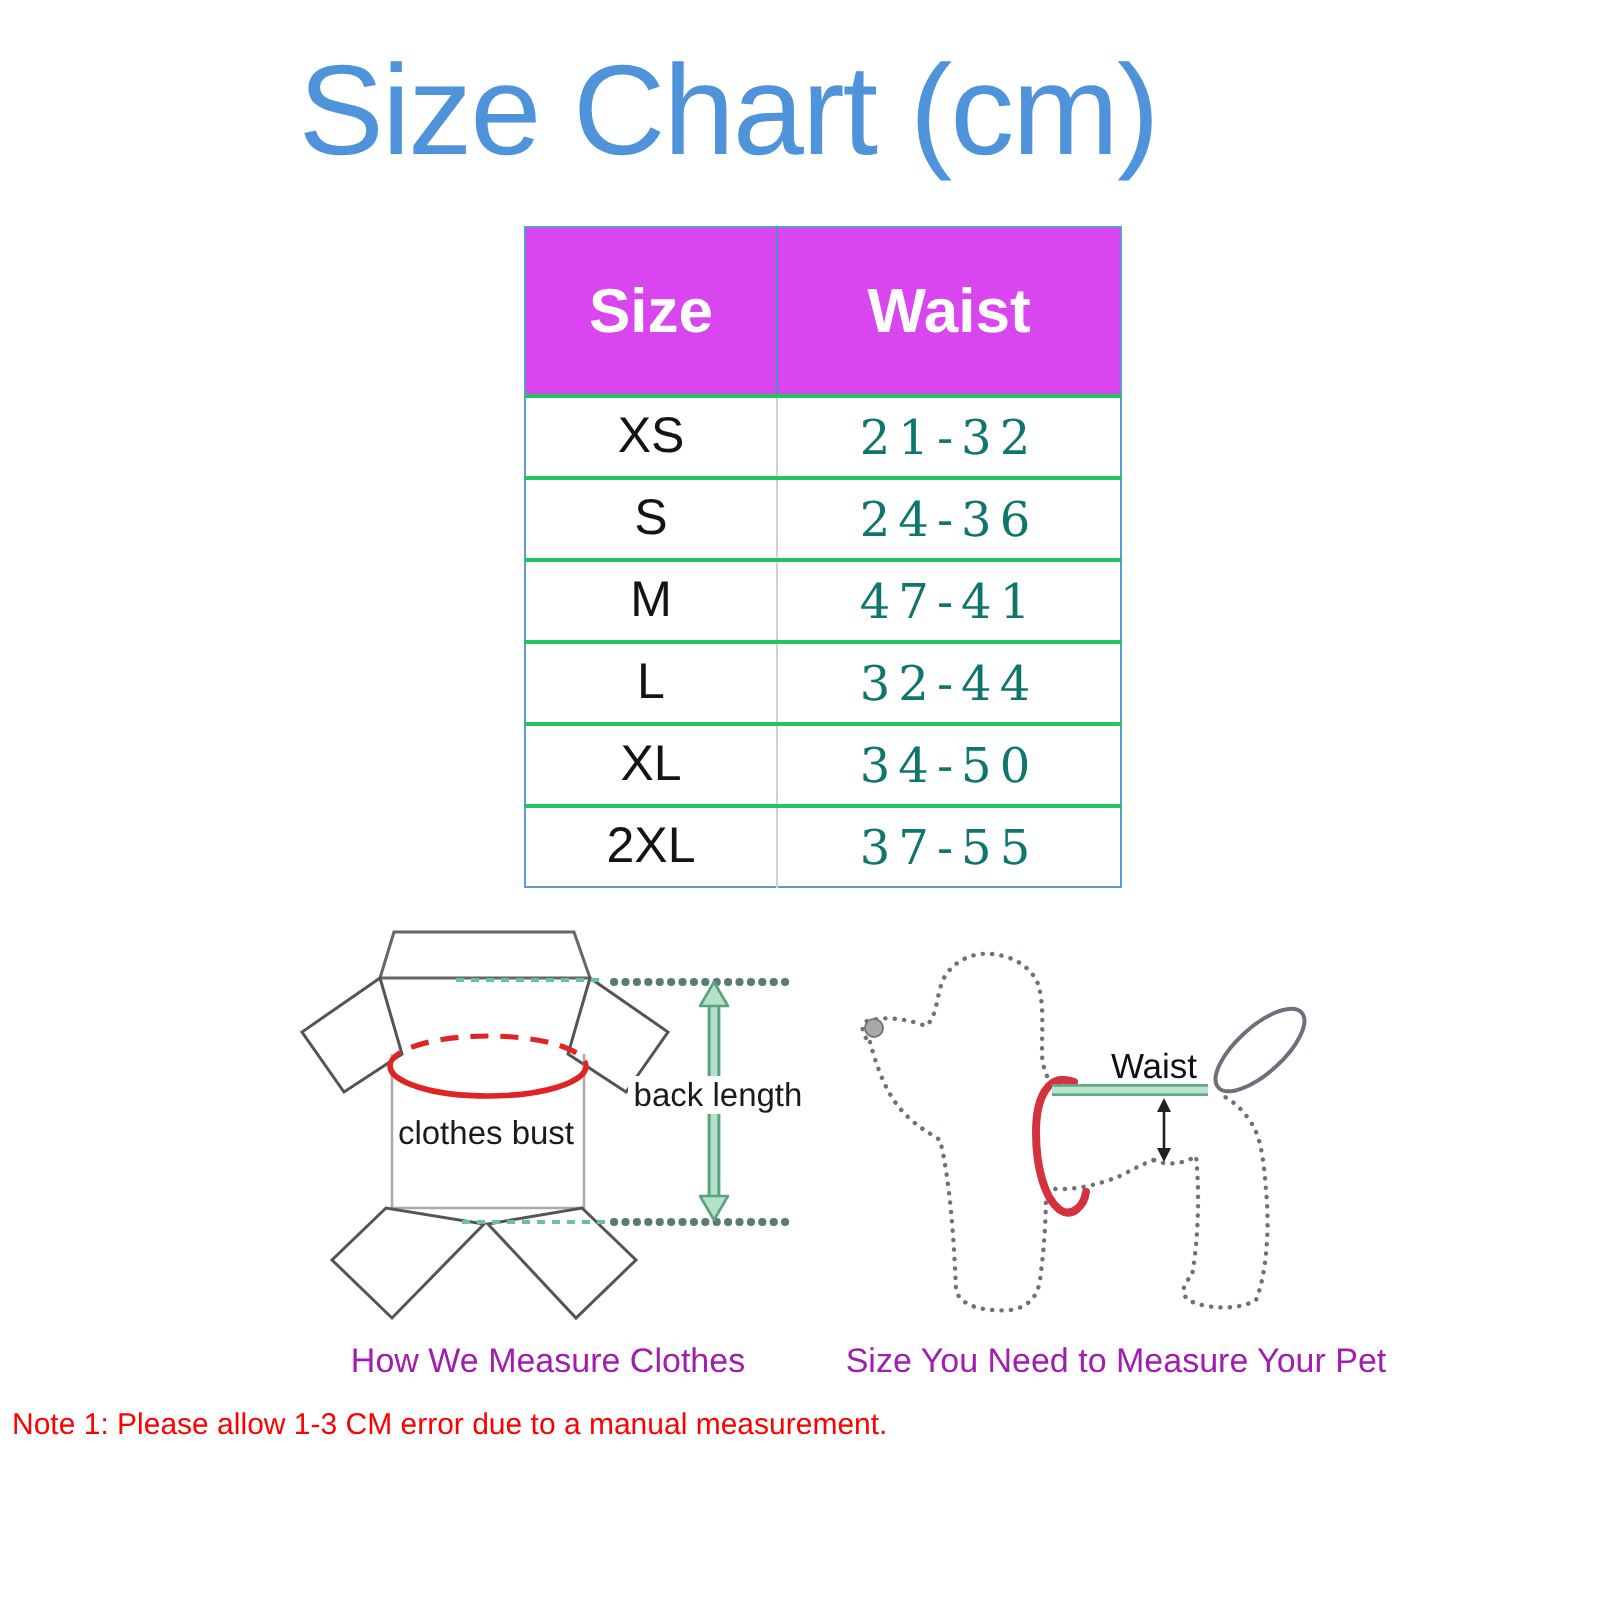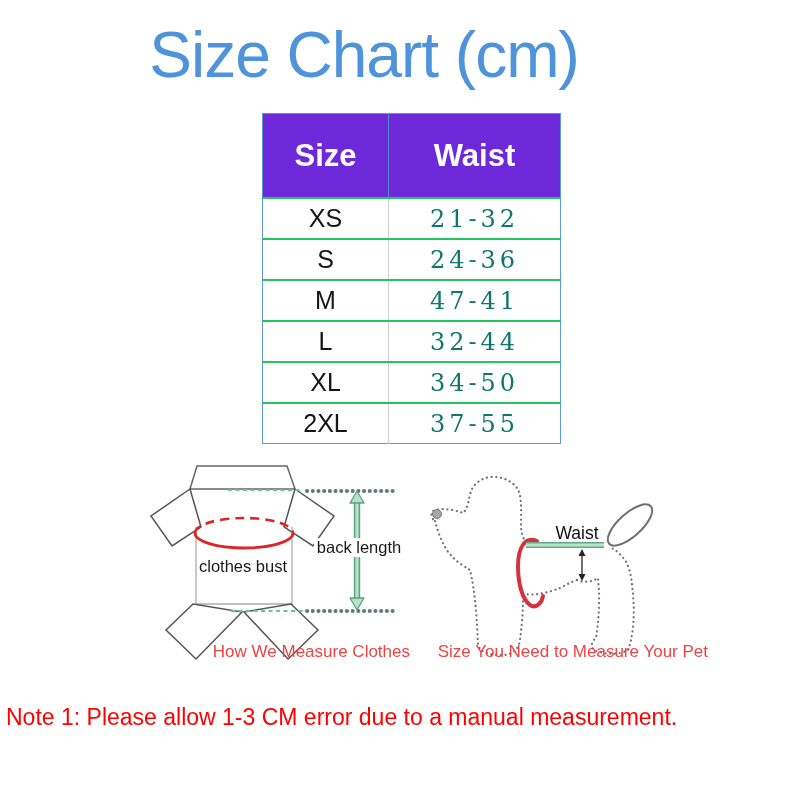--- a/index.html
+++ b/index.html
@@ -14,44 +14,44 @@
   }
   
   table.size-table{
     position:absolute;left:262px;top:113px;width:298px;
     border-collapse:collapse;table-layout:fixed;
     border:1px solid #5b9bd5;
   }
   table.size-table col.c1{width:126px;}
   table.size-table col.c2{width:172px;}
   table.size-table th{
-    background:#6d28d9;color:#ffffff;font-weight:bold;font-size:31px;
+    background:#d946ef;color:#ffffff;font-weight:bold;font-size:31px;
     height:83px;text-align:center;vertical-align:middle;padding:0;
   }
   table.size-table th.waist-h{border-left:1px solid #4f8ec7;}
   table.size-table td{
     height:39px;text-align:center;vertical-align:middle;padding:0;
     border-top:2px solid #22c55e;background:#fff;
   }
   table.size-table td.size-cell{font-size:25px;color:#141414;}
   table.size-table td.waist-cell{
     font-family:"DejaVu Serif",serif;font-size:24px;letter-spacing:4px;color:#0f766e;
     border-left:1.5px solid #d2d2d2;
   }
   
   .diagram{position:absolute;}
   .caption{
-    position:absolute;top:642px;font-size:17px;color:#ef4444;text-align:right;
+    position:absolute;top:671px;font-size:17px;color:#a21caf;text-align:center;
   }
   .caption.left{left:138px;width:272px;}
   .caption.right{left:408px;width:300px;}
   svg text{font-family:"Liberation Sans",sans-serif;}
   
   .note{
-    position:absolute;left:6px;width:790px;font-size:23px;color:#ff0000;line-height:1.2;
+    position:absolute;left:6px;width:790px;font-size:15px;color:#ff0000;line-height:1.2;
     white-space:nowrap;
   }
   .note.n1{top:704px;}
   .note.n2{top:736px;}
 </style>
 </head>
 <body>
 
 <div id="page">
 

